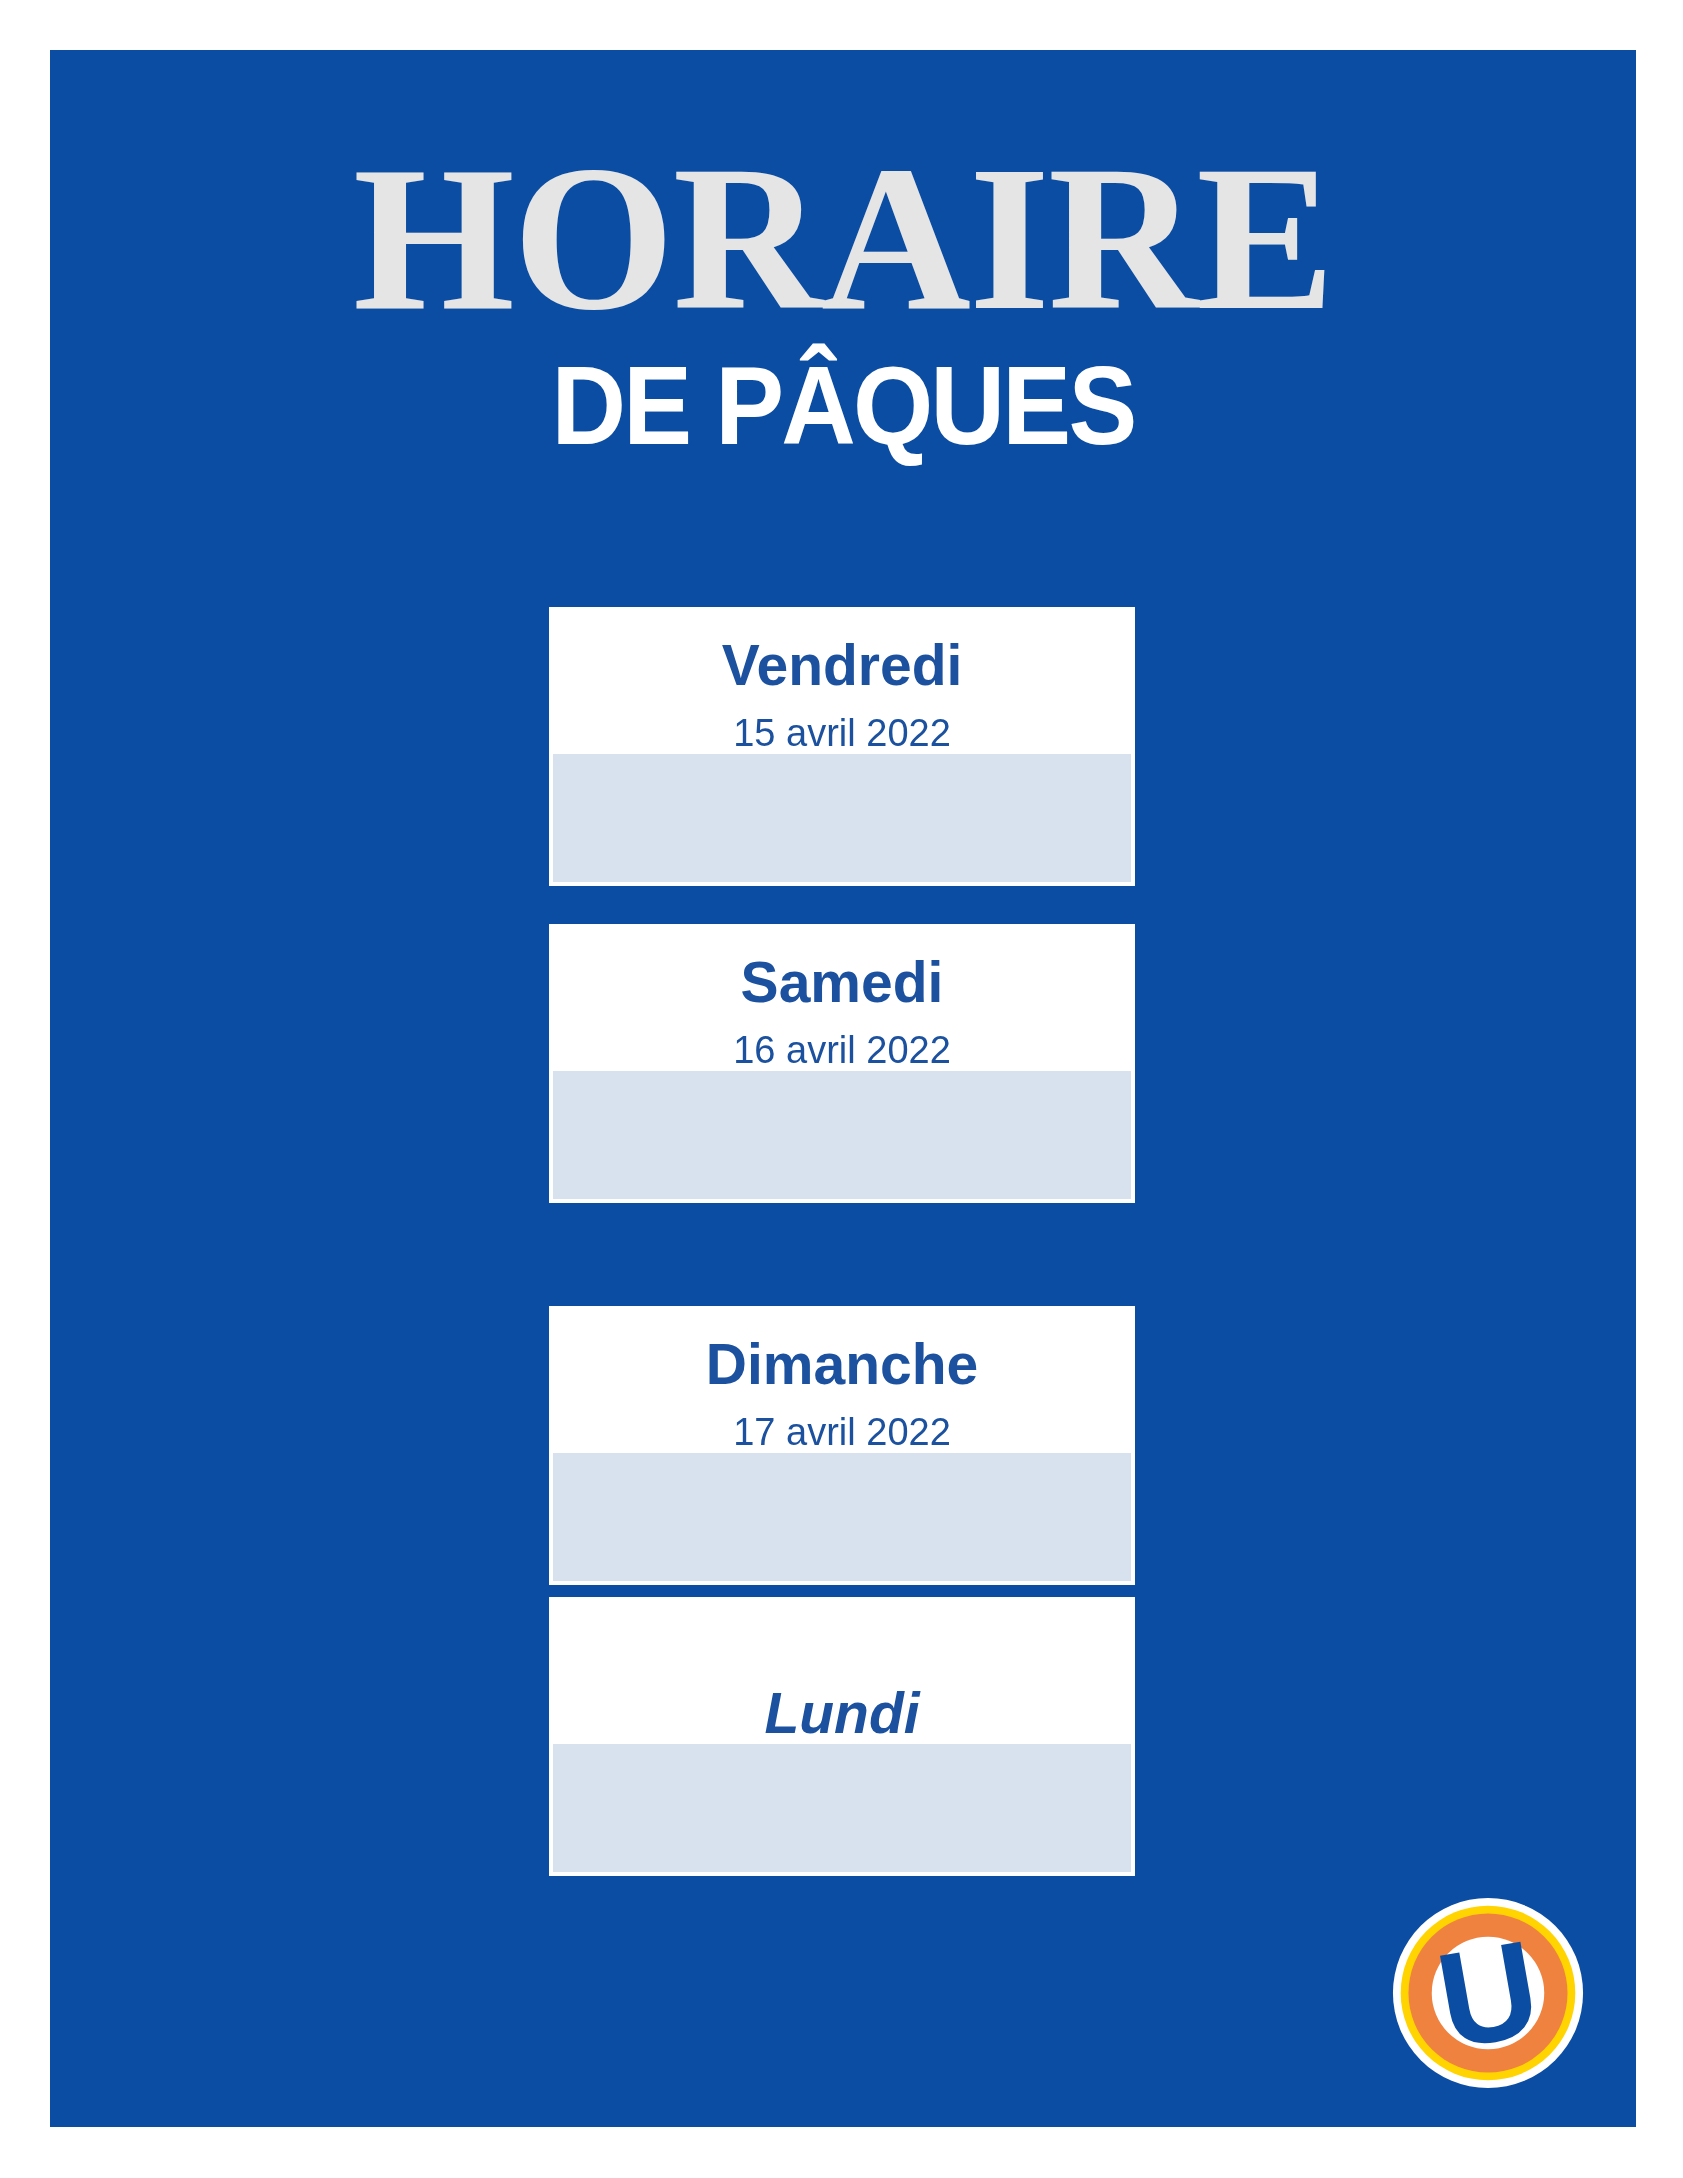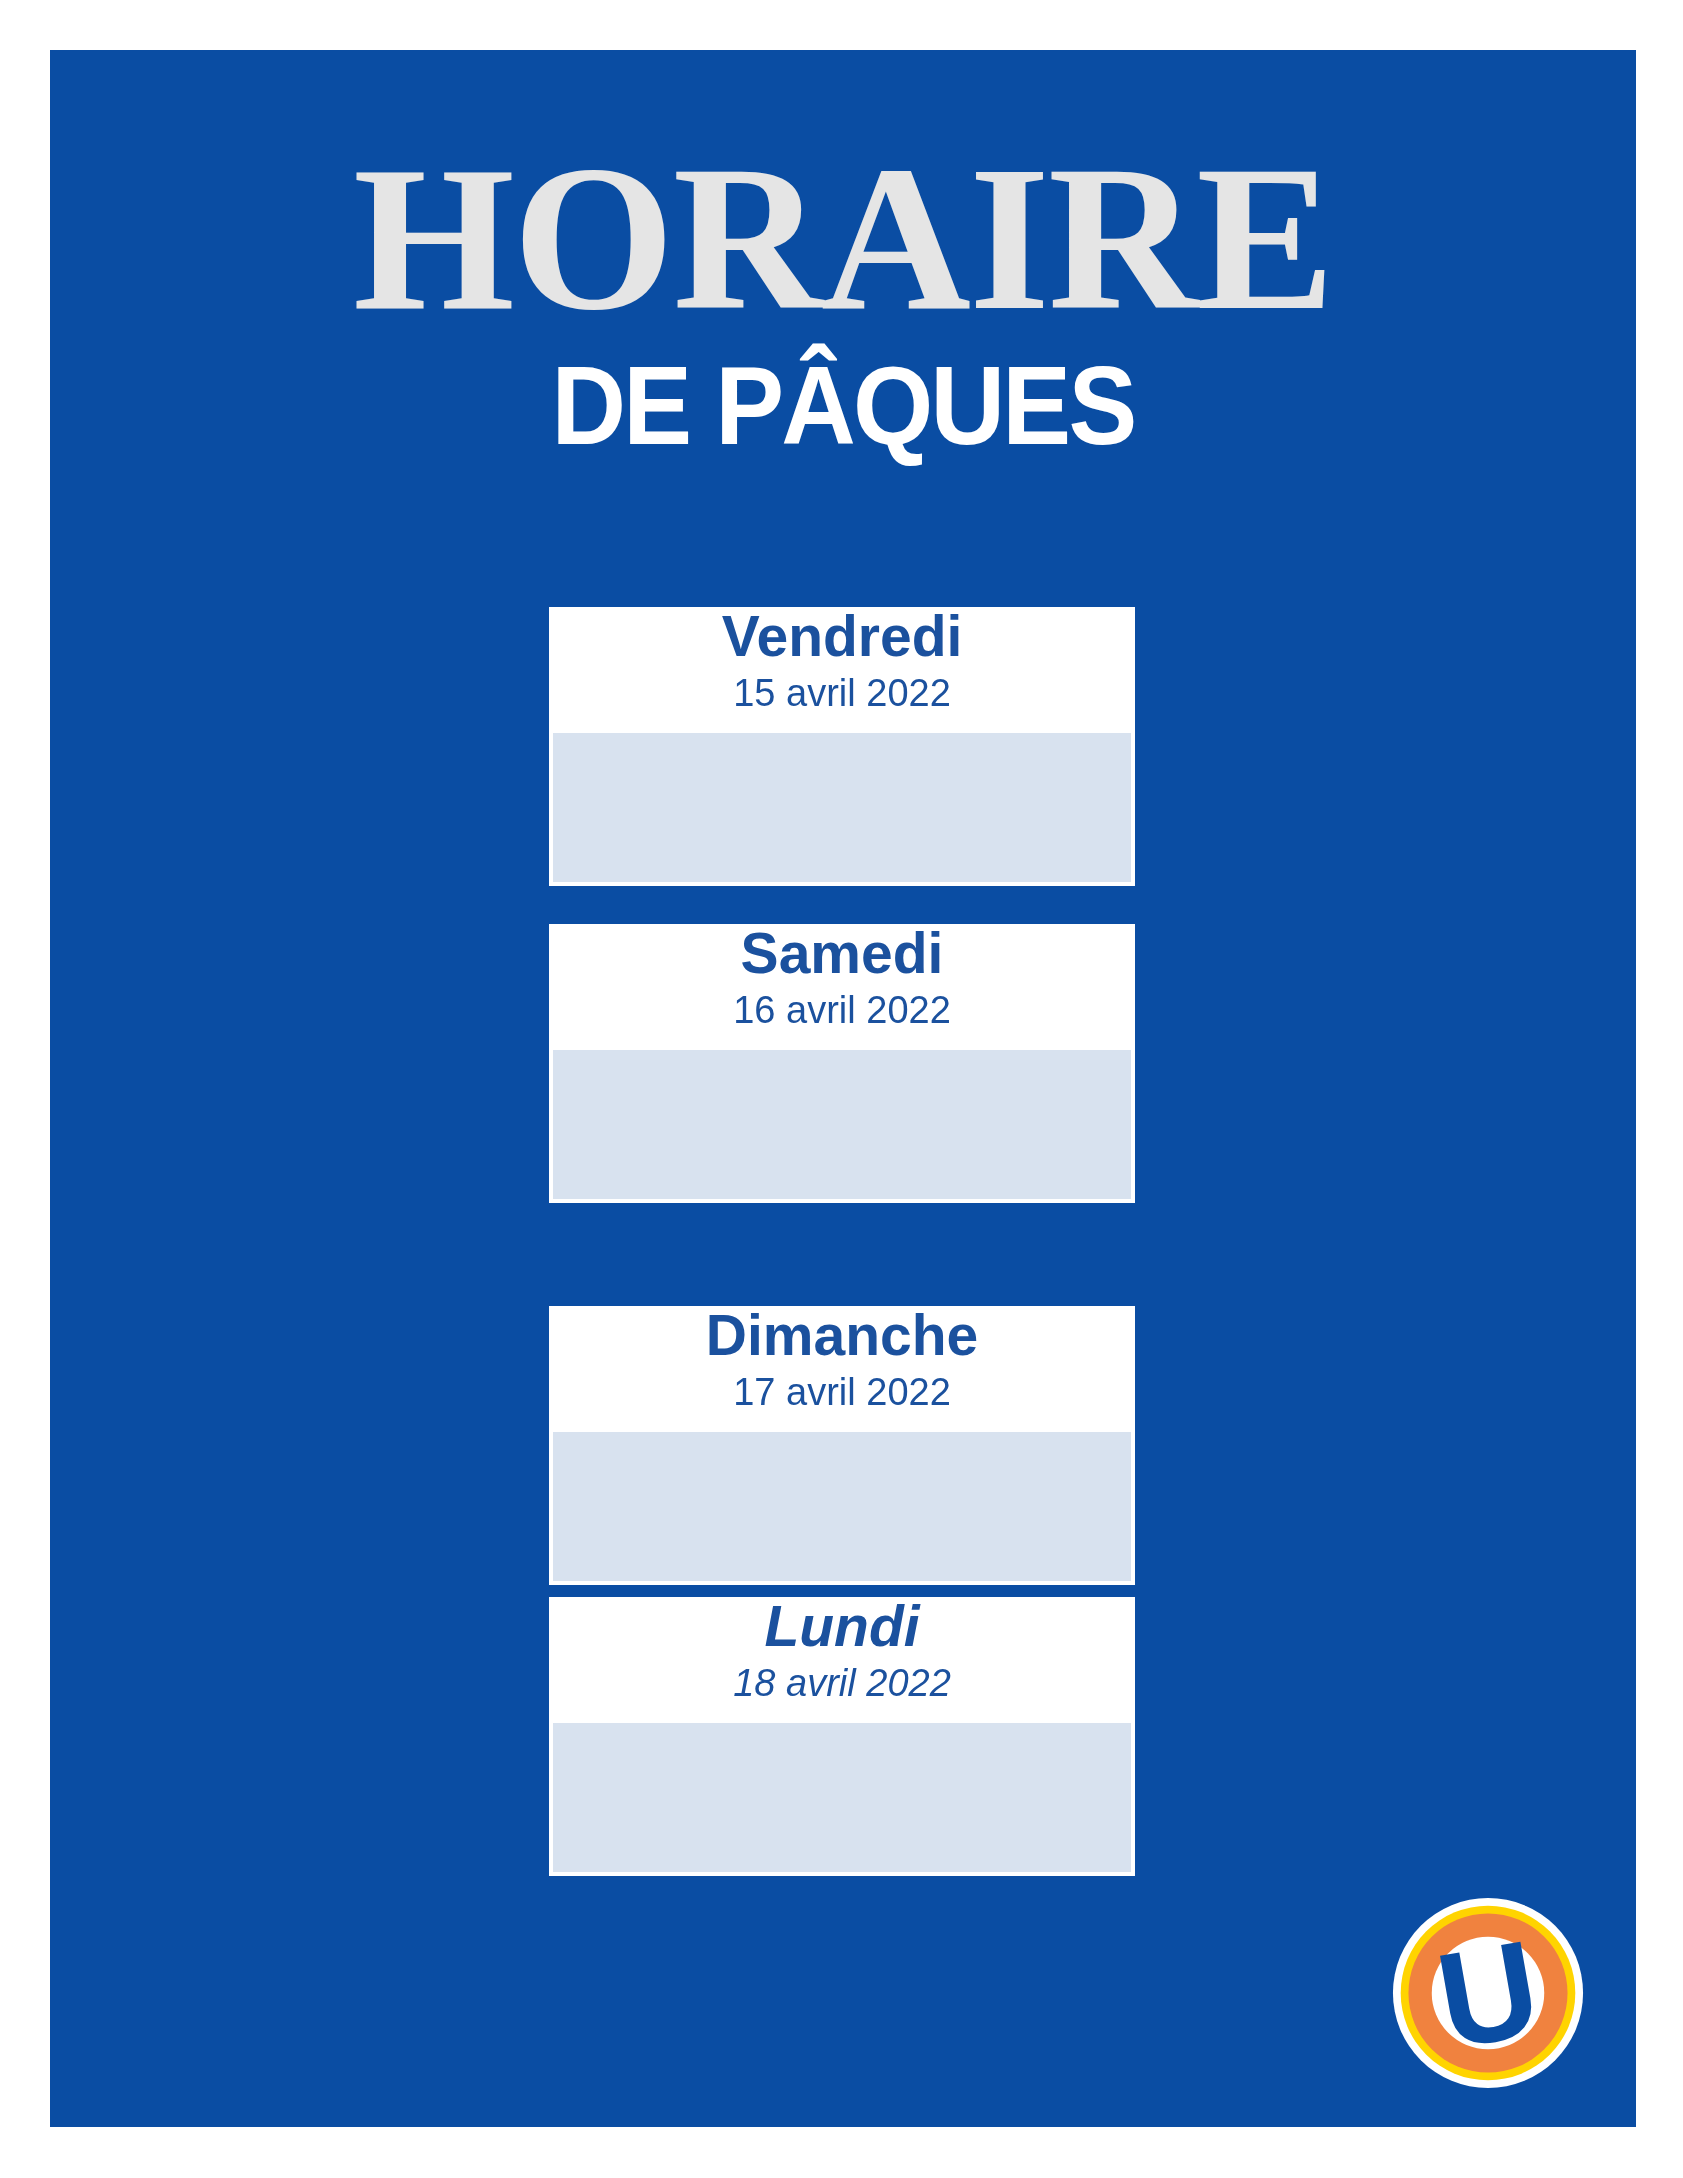--- a/index.html
+++ b/index.html
@@ -45,24 +45,24 @@
     background:#ffffff;
     box-sizing:border-box;
     padding:0 4px 4px 4px;
     display:flex; flex-direction:column;
   }
   .card-0 { top:557px; }
   .card-1 { top:874px; }
   .card-2 { top:1256px; }
   .card-3 { top:1547px;font-style:italic; }
   .card-head {
-    height:126px;
+    height:147px;
     display:flex; flex-direction:column;
-    align-items:center; justify-content:flex-start;
-    gap:7px;
+    align-items:center; justify-content:flex-end;
+    gap:18px;
   }
   .day-name {
     font-weight:bold;
     font-size:57px; line-height:1.05;
     color:#1B519E;
   }
   .day-date {
     font-weight:400;
     font-size:38px; line-height:1.05;
     color:#1B519E;
@@ -113,21 +113,20 @@
       <div class="card-head">
         <div class="day-name">Dimanche</div>
         <div class="day-date">17 avril 2022</div>
       </div>
       <div class="card-body"></div>
     </div>
 
     <div class="card card-3">
       <div class="card-head">
         <div class="day-name">Lundi</div>
-        <div class="day-date">18 avril 2022</div>
       </div>
       <div class="card-body"></div>
     </div>
 
     <div class="logo">
       <svg viewBox="-100 -100 200 200" xmlns="http://www.w3.org/2000/svg">
         <circle cx="0" cy="0" r="98" fill="#FFFFFF"></circle>
         <circle cx="0" cy="0" r="90" fill="#FFD400"></circle>
         <circle cx="0" cy="0" r="82" fill="#F0823F"></circle>
         <circle cx="0" cy="0" r="58" fill="#FFFFFF"></circle>

